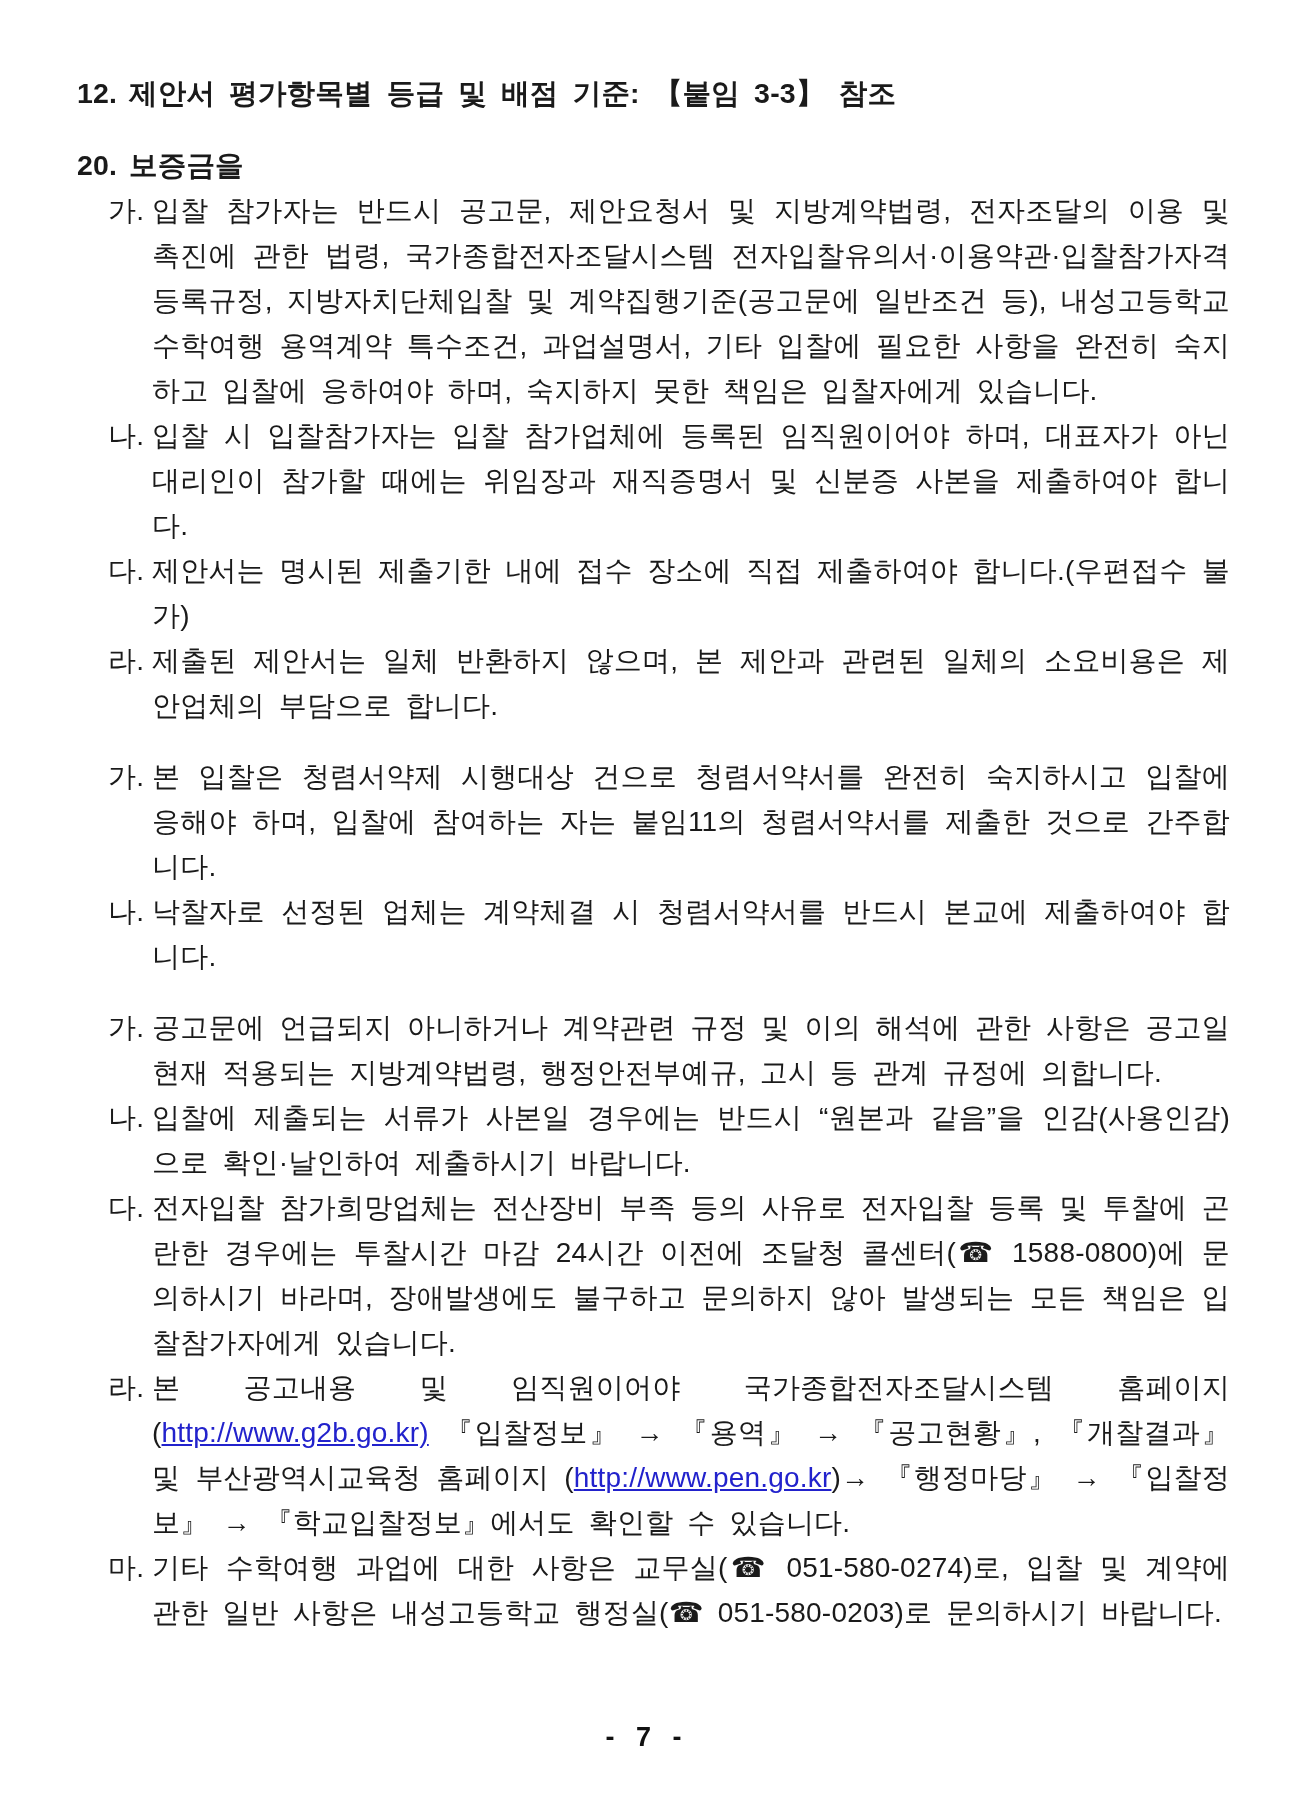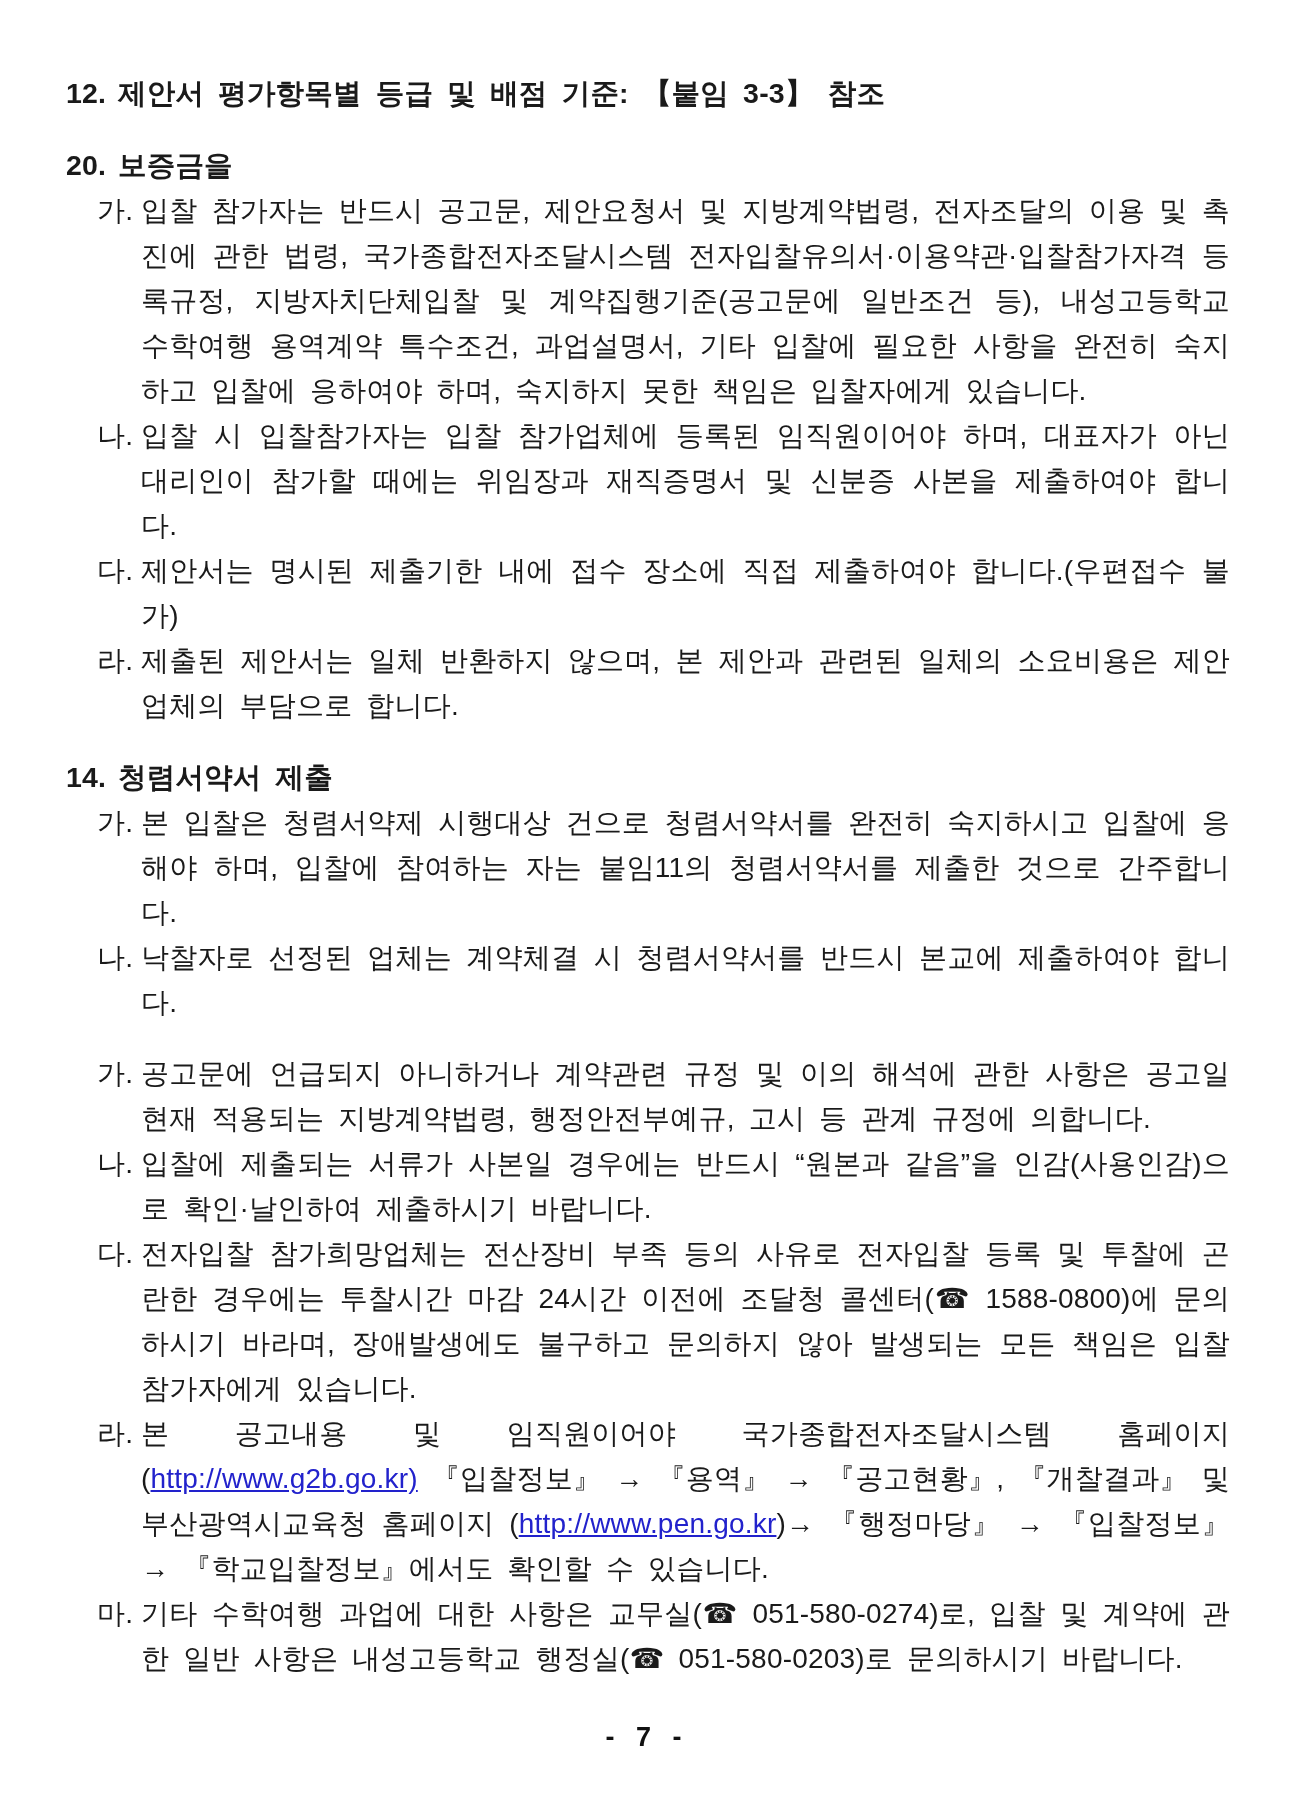--- a/index.html
+++ b/index.html
@@ -6,21 +6,21 @@
   body{
     width:1290px;height:1806px;background:#ffffff;overflow:hidden;position:relative;
     color:#1a1a1a;font-family:"Liberation Sans","DejaVu Sans",sans-serif;
   }
   .page{padding-top:44px;}
   .text{
     font-size:28px;line-height:45px;letter-spacing:.2px;word-spacing:6px;
     text-align:justify;
   }
   .intro{margin:0 60px 0 145px;}
-  .section{margin-top:26px;}
+  .section{margin-top:26px;padding-left:11px;}
   .section-header{
     display:flex;margin:0 60px 0 66px;font-weight:700;
     font-size:28.5px;line-height:46px;letter-spacing:.2px;
   }
   .section-header .num{flex:0 0 52px;}
   .section-header .title{flex:1;}
   .item{display:flex;margin:0 60px 0 97px;}
   .item .marker{flex:0 0 44px;}
   .item .itext{flex:1;}
   a.link{color:var(--link-color,#2222cc);text-decoration:underline;cursor:pointer;}
@@ -57,24 +57,20 @@
         <div class="item text">
           <span class="marker">다.</span>
           <div class="itext"><span>제안서는 명시된 제출기한 내에 접수 장소에 직접 제출하여야 합니다.(우편접수 불가)</span></div>
         </div>
         <div class="item text">
           <span class="marker">라.</span>
           <div class="itext"><span>제출된 제안서는 일체 반환하지 않으며, 본 제안과 관련된 일체의 소요비용은 제안업체의 부담으로 합니다.</span></div>
         </div>
       </div>
       <div class="section">
-        <div class="section-header text">
-          <span class="num">14.</span>
-          <span class="title">청렴서약서 제출</span>
-        </div>
         <div class="item text">
           <span class="marker">가.</span>
           <div class="itext"><span>본 입찰은 청렴서약제 시행대상 건으로 청렴서약서를 완전히 숙지하시고 입찰에 응해야 하며, 입찰에 참여하는 자는 붙임11의 청렴서약서를 제출한 것으로 간주합니다.</span></div>
         </div>
         <div class="item text">
           <span class="marker">나.</span>
           <div class="itext"><span>낙찰자로 선정된 업체는 계약체결 시 청렴서약서를 반드시 본교에 제출하여야 합니다.</span></div>
         </div>
       </div>
       <div class="section">

